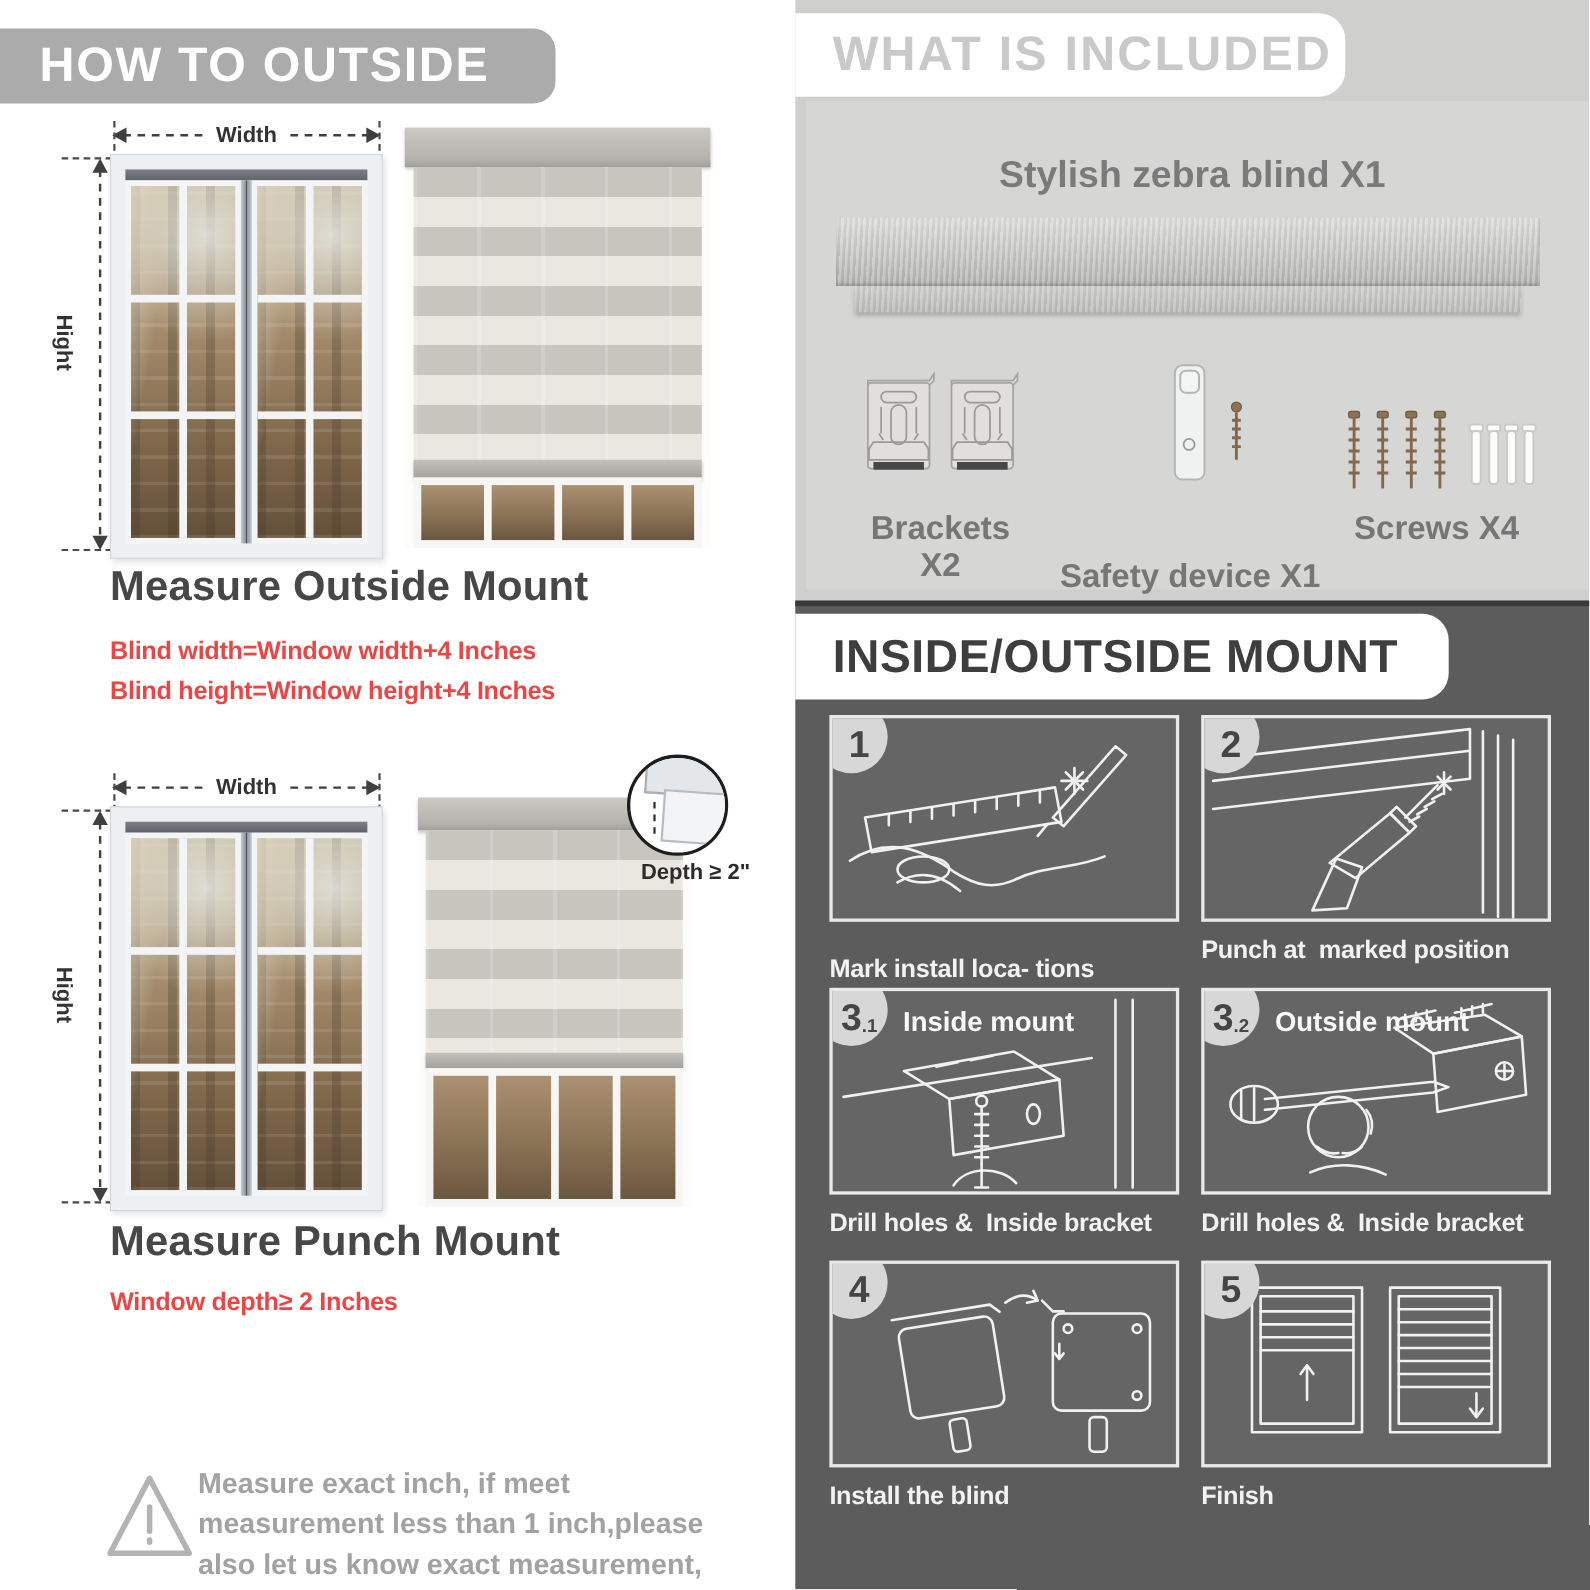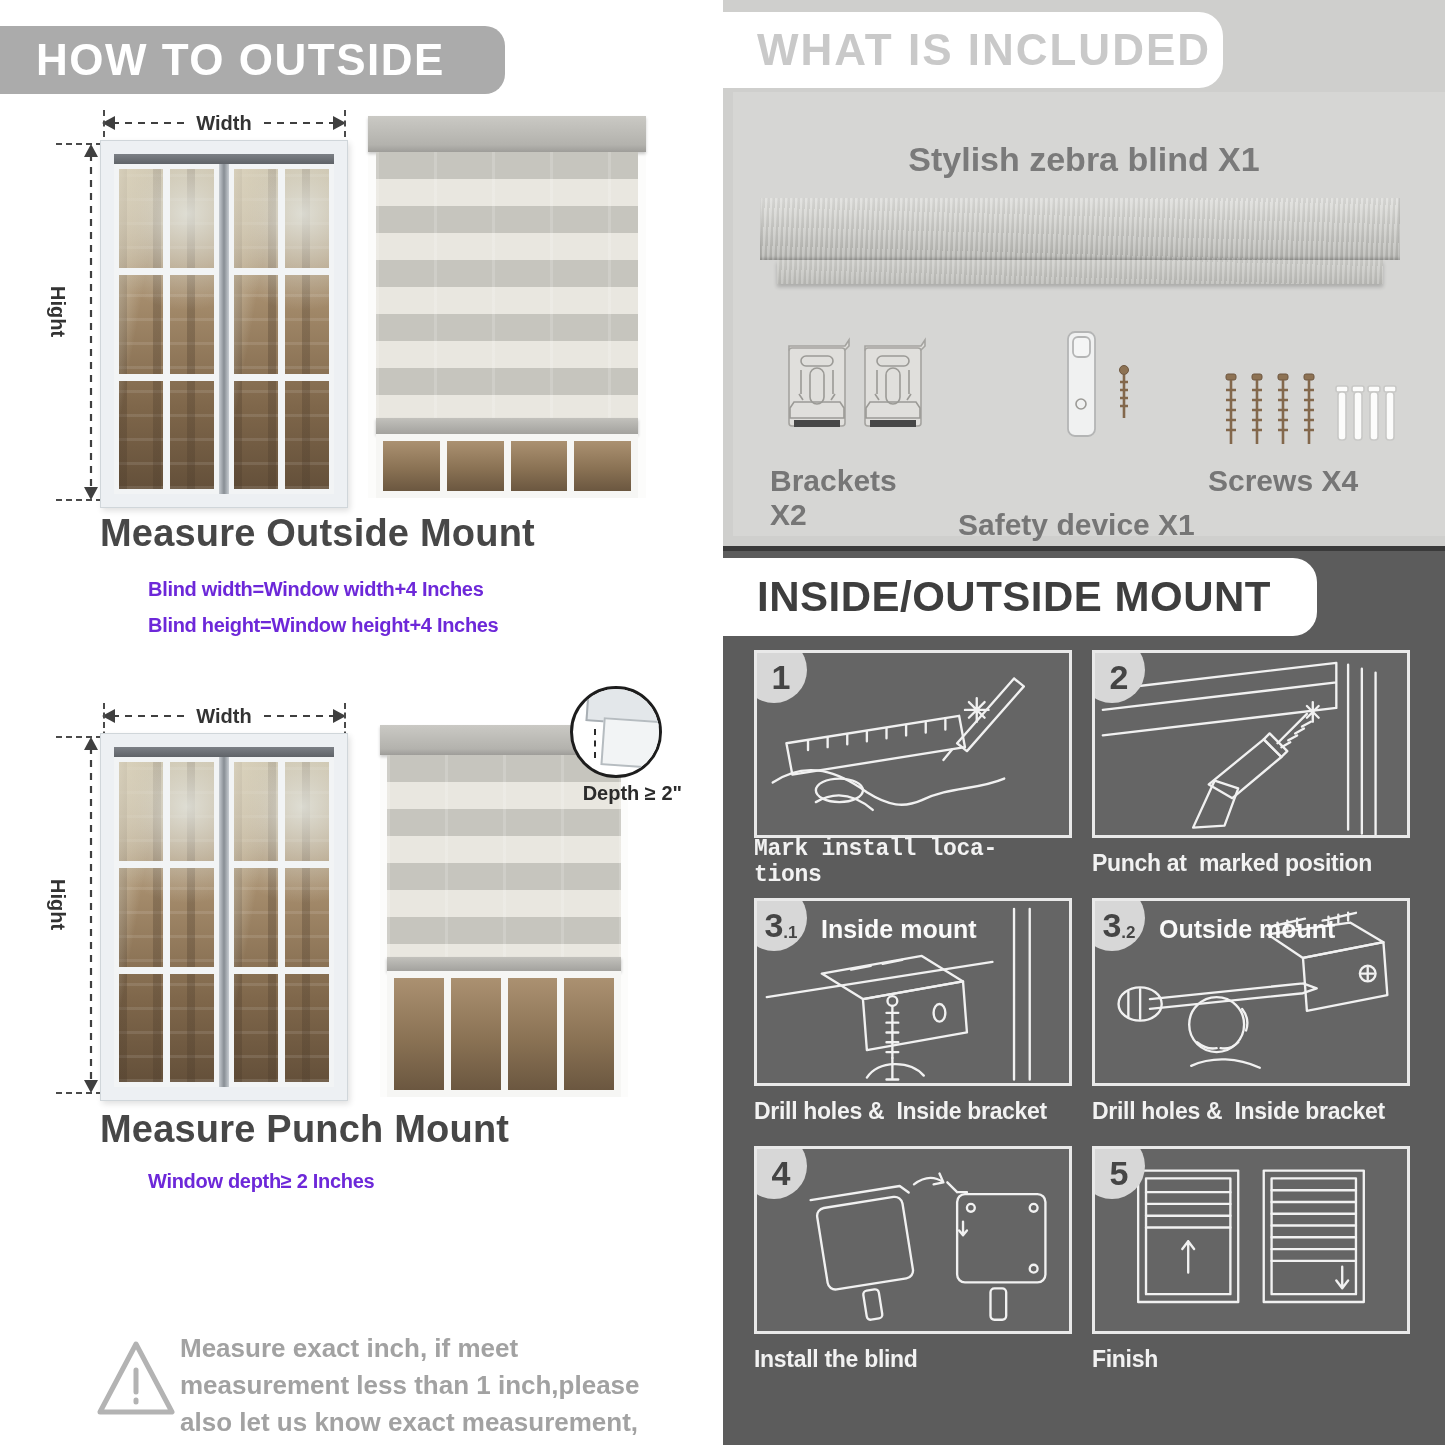--- a/index.html
+++ b/index.html
@@ -7,21 +7,21 @@
   body { font-family:"Liberation Sans", sans-serif; }
   .canvas { position:relative; width:1445px; height:1445px; overflow:hidden; background:#fff; }
   .abs { position:absolute; }
 
   
   .htm-label { left:0; top:26px; width:505px; height:68px; background:#ababab;
     border-radius:0 20px 20px 0; display:flex; align-items:center; padding-left:36px; }
   .htm-label span { font-size:44px; font-weight:bold; color:#fff; letter-spacing:1.5px; }
 
   .h2 { font-size:38px; font-weight:bold; color:#474747; letter-spacing:0.2px; }
-  .bodyline { font-size:20px; font-weight:bold; color:#6d28d9; letter-spacing:-0.3px;margin-left:48px; }
+  .bodyline { font-size:23px; font-weight:bold; color:#ef4444; letter-spacing:-0.3px; }
 
   
   .arrow-svg line { stroke:#3f3f3f; stroke-width:2.2; stroke-dasharray:7 6; }
   .arrow-svg polygon { fill:#3f3f3f; }
   .dim-label { font-size:20px; font-weight:bold; color:#333; }
   .dim-width { display:flex; align-items:center; justify-content:center; }
   .dim-width span { background:#fff; padding:0 6px; }
   .vtick { border-left:2px dashed #4a4a4a; width:0; }
   .htick { border-top:2px dashed #4a4a4a; height:0; }
   .hight-label { transform:rotate(90deg); transform-origin:center; font-size:20px;
@@ -89,21 +89,21 @@
   .hr-main { left:760px; top:198px; width:640px; height:62px;
     background:
       repeating-linear-gradient(93deg, rgba(255,255,255,.22) 0 2px, rgba(0,0,0,.04) 3px 5px),
       linear-gradient(180deg,#dcdcd9 0%,#c6c6c2 55%,#b2b2ae 100%);
     box-shadow:inset 0 -2px 3px rgba(0,0,0,.18); }
   .hr-lip { left:777px; top:260px; width:606px; height:24px;
     background:
       repeating-linear-gradient(93deg, rgba(255,255,255,.20) 0 2px, rgba(0,0,0,.03) 3px 5px),
       linear-gradient(180deg,#ccccc8,#b9b9b5);
     box-shadow:0 3px 4px rgba(0,0,0,.2); }
-  .part-caption { top:464px; text-align:left; font-size:30px; font-weight:bold; color:#767676; }
+  .part-caption { top:464px; text-align:center; font-size:30px; font-weight:bold; color:#767676; }
 
   .mount-panel { left:723px; top:546px; width:722px; height:899px; background:#5c5c5c; }
   .mount-topline { left:723px; top:546px; width:722px; height:5px; background:#3a3a3a; }
   .iom-label { left:723px; top:558px; width:594px; height:78px; background:#fff;
     border-radius:0 24px 24px 0; display:flex; align-items:center; padding-left:34px; }
   .iom-label span { font-size:42px; font-weight:bold; color:#3e3e3e; letter-spacing:0.5px; }
 
   .step-panel { width:318px; height:188px; border:3px solid #e9e9e9; background:#656565; overflow:hidden; }
   .step-art { position:absolute; inset:0; }
   .step-art path, .step-art rect, .step-art circle, .step-art ellipse, .step-art line
@@ -341,21 +341,21 @@
       <path d="M52,89 v10 M72,86 v10 M92,83 v10 M112,80 v10 M132,77 v10 M152,74 v10 M172,71 v10 M192,68 v10"></path>
       <path d="M216,50 l16,16 M232,50 l-16,16 M224,46 v24 M212,58 h24"></path>
       <path d="M262,26 L204,92 M272,34 L214,100 M204,92 L214,100 M262,26 L272,34 M199,98 l-9,11"></path>
       <path d="M16,132 C52,108 84,122 112,142 M112,142 C134,156 150,158 168,150 M168,150 C196,136 224,140 252,128 M60,152 C84,138 104,148 118,160"></path>
       <ellipse cx="84" cy="140" rx="24" ry="12"></ellipse>
     </svg>
     <div class="badge">
       <span class="n">1</span>
     </div>
   </div>
-  <div class="abs step-caption" style="left:754px; top:836px; width:320px;font-family:Liberation Mono, monospace;">Mark install loca- tions</div>
+  <div class="abs step-caption" style="left:754px; top:867px; width:320px;">Mark install loca- tions</div>
 
   <div class="abs step-panel" style="left:1092px; top:650px;">
     <svg class="step-art" viewBox="0 0 318 188">
       <path d="M8,38 L246,10 M8,58 L246,30 M246,10 V30 M8,84 L246,56 M246,30 V56"></path>
       <path d="M258,12 v168 M272,16 v168 M286,20 v168"></path>
       <path d="M100,178 L122,130 L146,138 L132,176 Z"></path>
       <path d="M116,134 L172,88 L190,106 L140,148 Z"></path>
       <path d="M172,88 L178,82 L196,100 L190,106 Z"></path>
       <path d="M186,92 L216,62"></path>
       <path d="M190,96 l9,-5 M197,89 l9,-5 M204,82 l9,-5 M211,75 l9,-5"></path>

